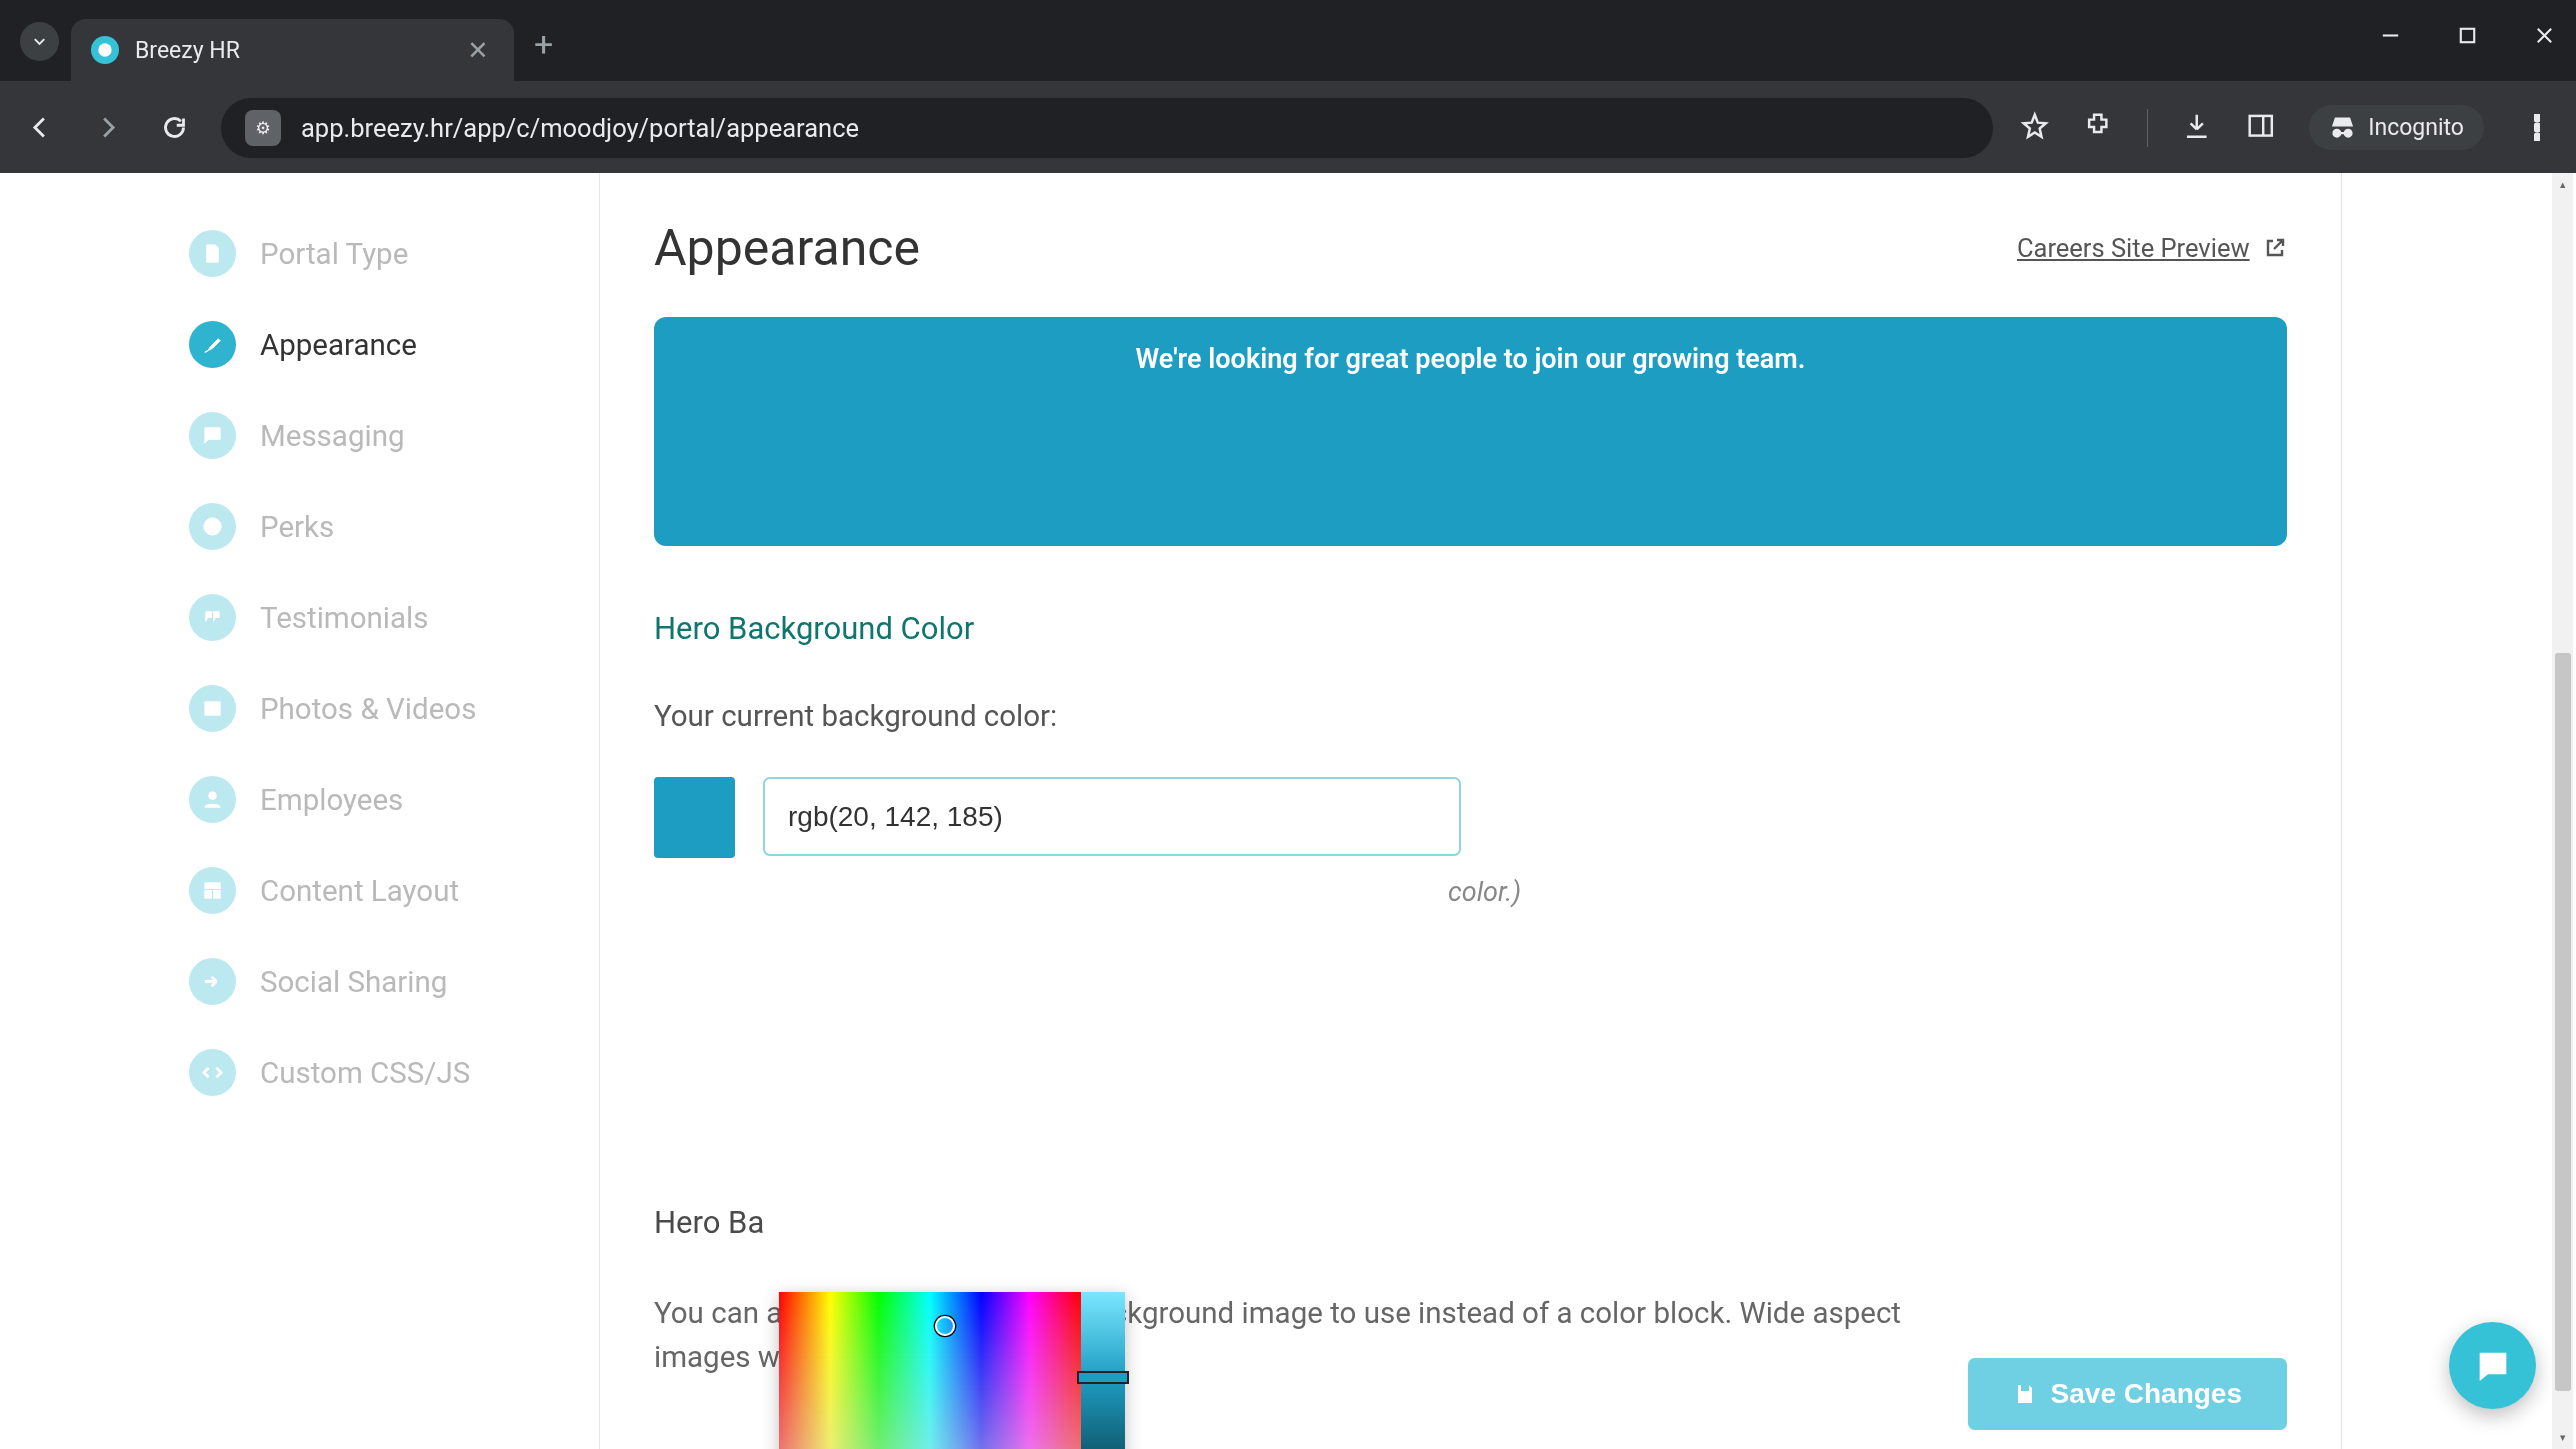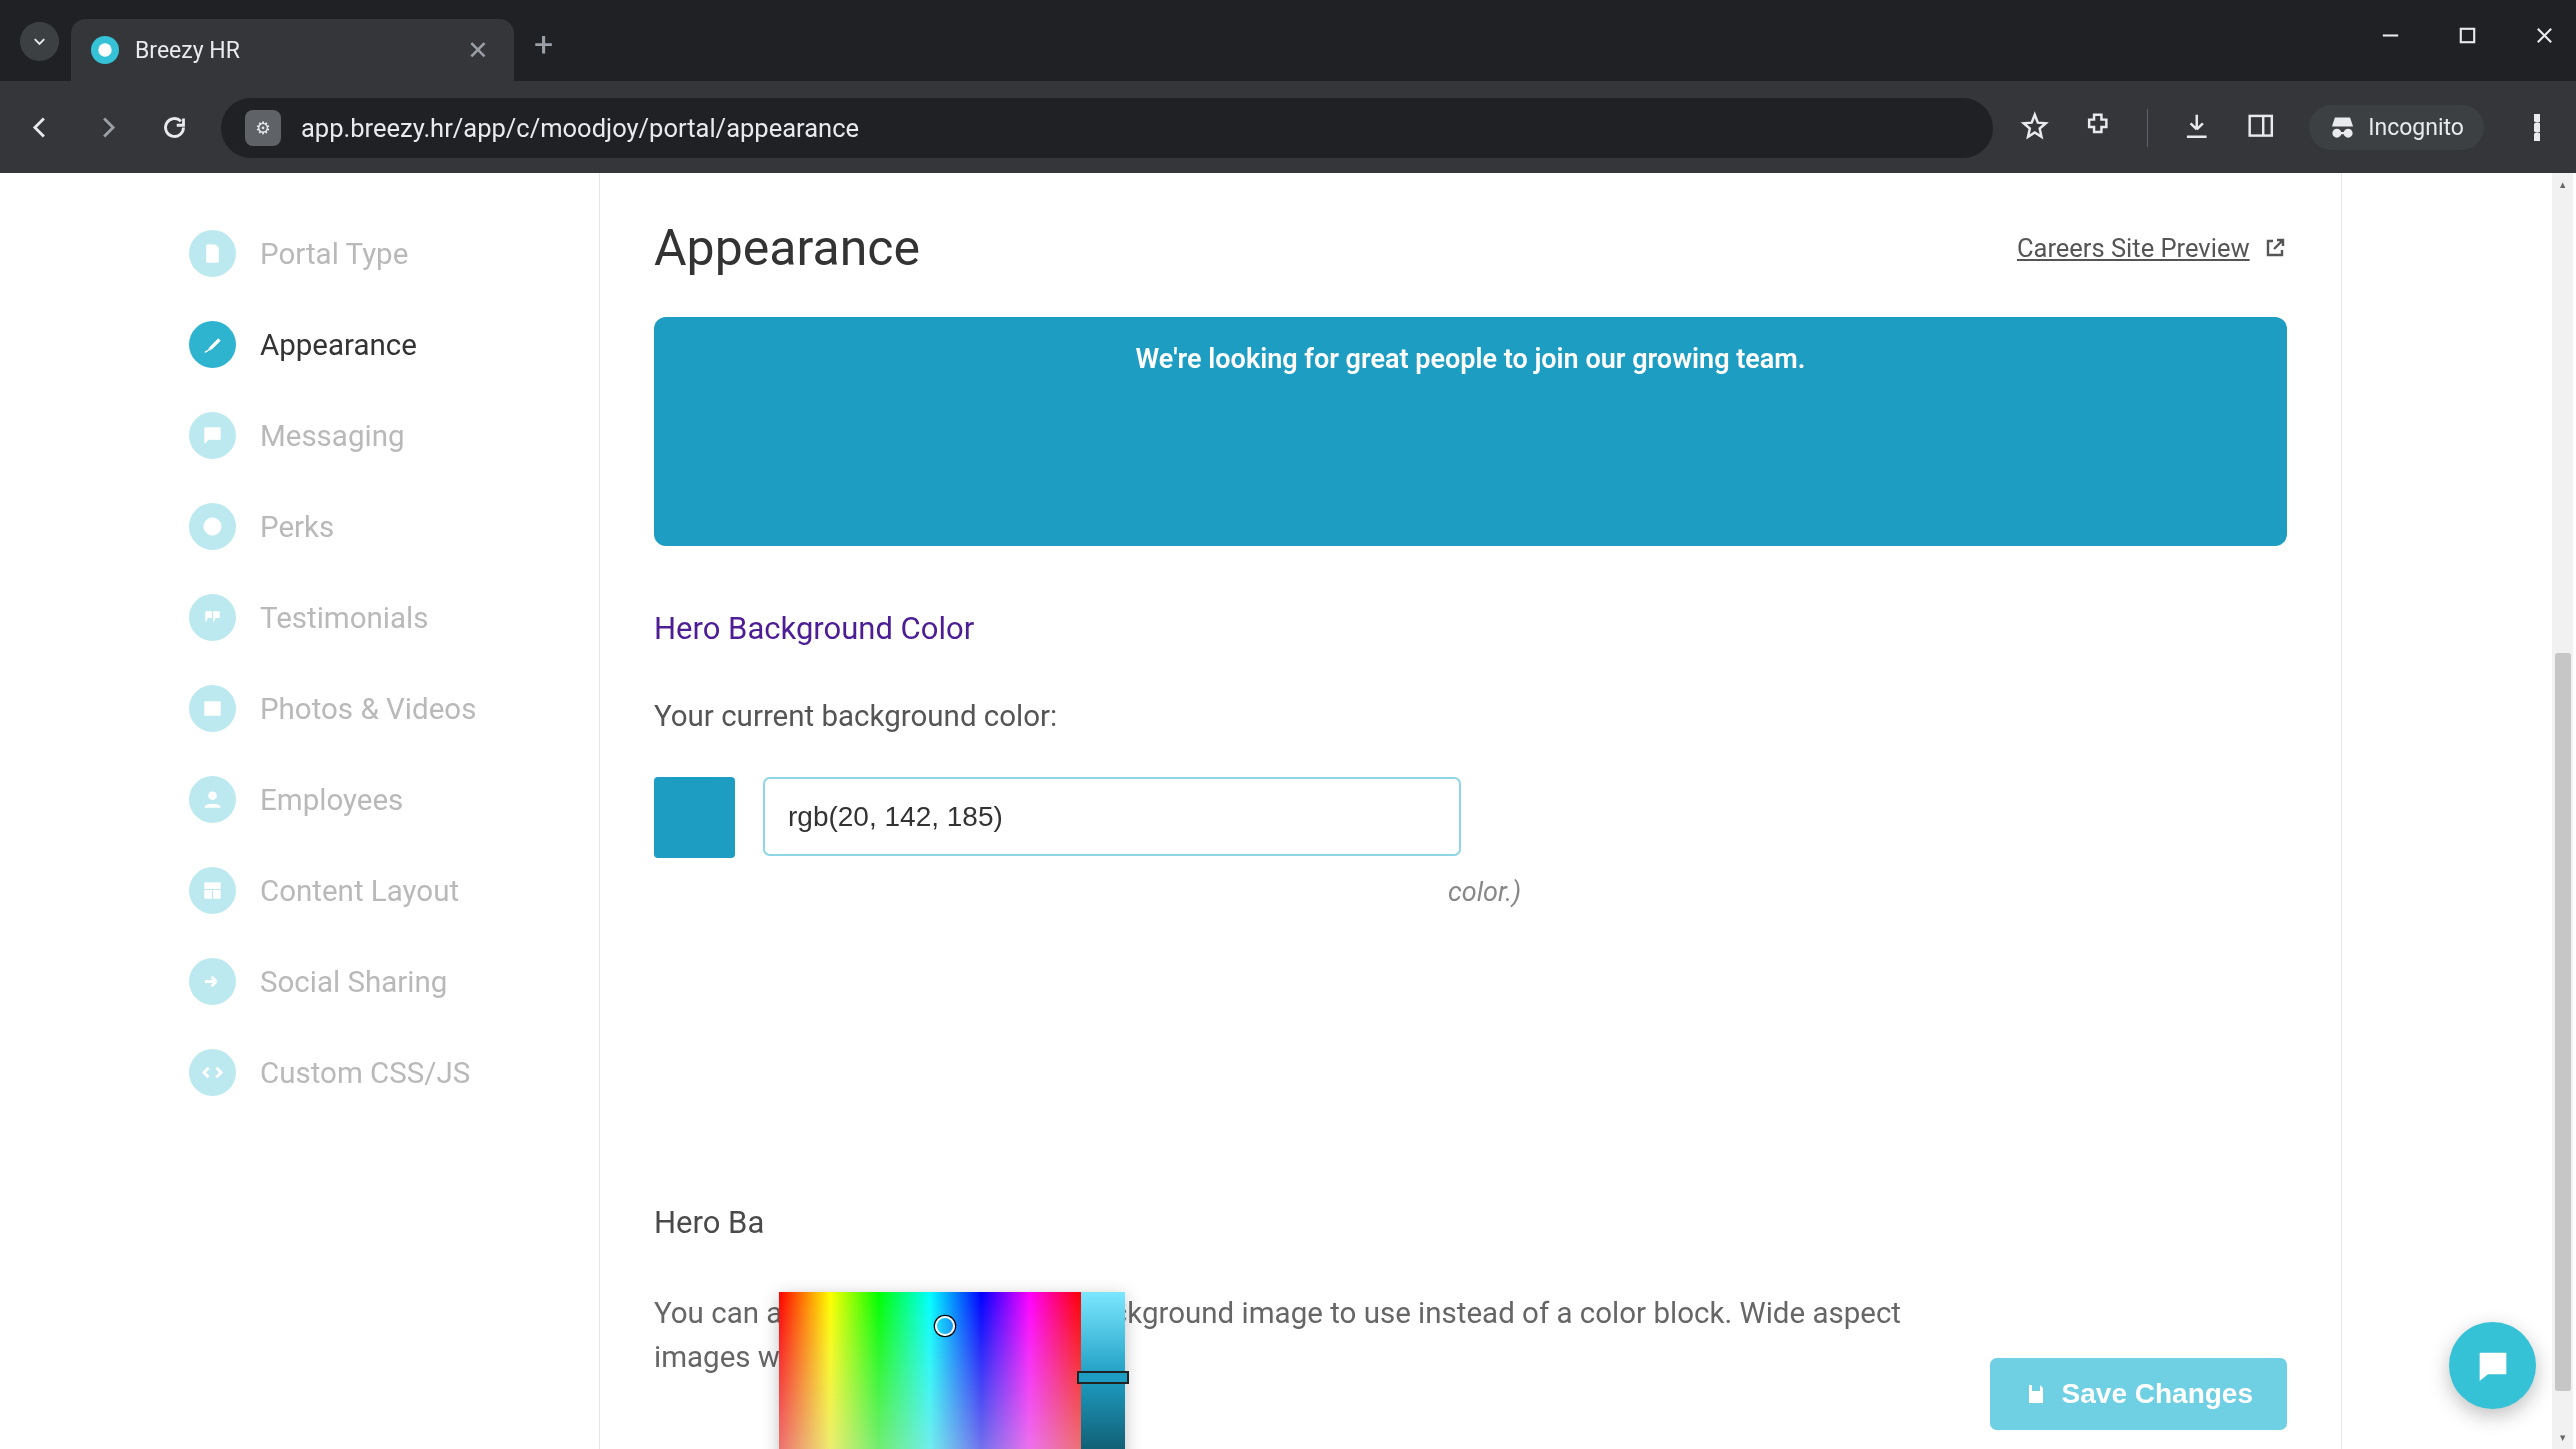--- a/index.html
+++ b/index.html
@@ -54,21 +54,21 @@
   .side-label { font-size:29.5px; color:#b9b9b9; }
   .side-item.active .side-label { color:#333; }
 
   .main { position:absolute; top:0; left:0; right:0; padding: 46px 54px 0 54px; }
   .page-header { display:flex; align-items:center; justify-content:space-between; margin-bottom:40px;}
   .page-title { font-size:50px; color:#333; font-weight:400;}
   .preview-link { font-size:25.5px; color:#555; text-decoration:underline; display:flex; align-items:center; gap:13.4px;}
   .preview-link svg { width:24px;height:24px; stroke:#555; stroke-width:2.4; fill:none;}
 
   .hero-banner { width:100%; height:229px; background:#1e9dc2; color:#fff; display:flex; justify-content:center; padding-top:25.5px; font-size:27px; font-weight:600; border-radius:12px;}
-  .section-label { font-size:31px; color:#4c1d95; margin-top:64px; }
+  .section-label { font-size:31px; color:#0f766e; margin-top:64px; }
   .sub-label { font-size:29.5px; color:#555; margin-top:52px; }
 
   .color-row { display:flex; align-items:flex-start; margin-top:44px; gap:28px; position:relative;}
   .swatch { width:81px; height:81px; background:#1e9dc2; border-radius:4px;}
   .color-input { width:698px; height:79px; border:2px solid #8fd6e4; border-radius:6.7px; font-size:28px; color:#333; padding: 0 23px; outline:none;}
   .hint-frag { position:absolute; left:794px; top:99px; font-size:27px; font-style:italic; color:#888;}
 
   .color-picker { position:absolute; left:125px; top:515px; width:346px; height:305px; display:flex; box-shadow: 0 4px 16px rgba(0,0,0,0.25); }
   .hue-pane { width:303px; height:100%; position:relative;
     background:
@@ -78,21 +78,21 @@
   .hue-cursor { position:absolute; width:20px;height:20px; border:2.7px solid #fff; border-radius:50%; box-shadow:0 0 0 1.3px #000; left:156px; top:24px;}
   .light-pane { width:44px; height:100%; position:relative;
     background: linear-gradient(to bottom, #7be7ff 0%, #1e9dc2 28%, #0a3d4a 65%, #000 100%);
   }
   .light-handle { position:absolute; left:-4px; width:52px; height:13.4px; border:2px solid #222; background:#1e9dc2; top:79px;}
 
   .section-label2 { font-size:31px; color:#4a4a4a; margin-top:346px; }
   .body-text { font-size:29.5px; color:#666; line-height:1.5; margin-top:50px; max-width:1275px;}
 
   .save-bar { position:absolute; left:0; right:0; bottom:19px; display:flex; justify-content:flex-end; padding-right:54px;}
-  .save-btn { background:#6fcfe3; color:#fff; font-size:28px; font-weight:600; padding:20px 34px; border:none; border-radius:6.7px; display:flex; align-items:center; gap:13.4px; cursor:pointer;}
+  .save-btn { background:#6fcfe3; color:#fff; font-size:28px; font-weight:600; padding:20px 45px; border:none; border-radius:6.7px; display:flex; align-items:center; gap:13.4px; cursor:pointer;}
   .save-btn svg { width:24px;height:24px; fill:#fff;}
 
   .chat-fab { position:absolute; right:40px; bottom:40px; width:87px; height:87px; border-radius:50%; background:#35c2d6; display:flex;align-items:center;justify-content:center; box-shadow:0 6.7px 20px rgba(0,0,0,0.25);}
   .chat-fab svg { width:40px;height:40px; fill:#fff;}
 
   .vscroll { position:absolute; right:2.7px; top:0; width:21.5px; bottom:0; background:#f1f1f1;}
   .vscroll .up, .vscroll .down { position:absolute; left:0; width:21.5px; height:23px; display:flex;align-items:center;justify-content:center; color:#666;}
   .vscroll .up { top:0;} .vscroll .down { bottom:0;}
   .vscroll .thumb { position:absolute; left:2.7px; width:16px; background:#c6c6c6; border-radius:2.7px;}
 </style>

